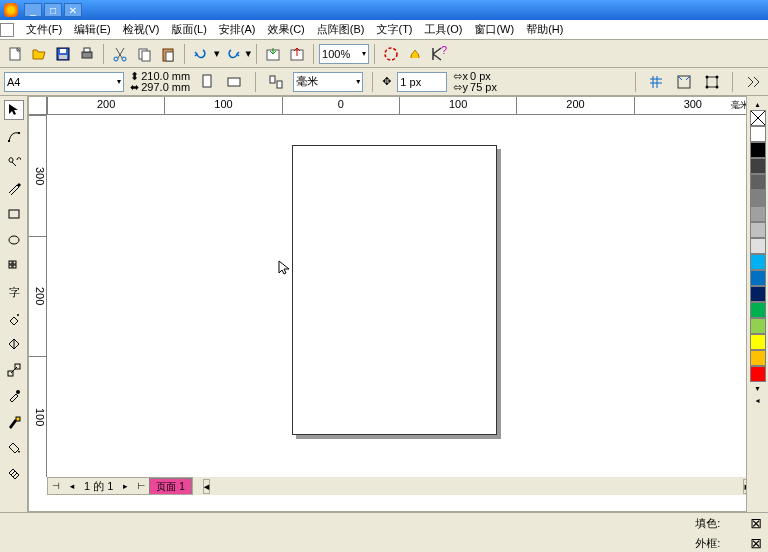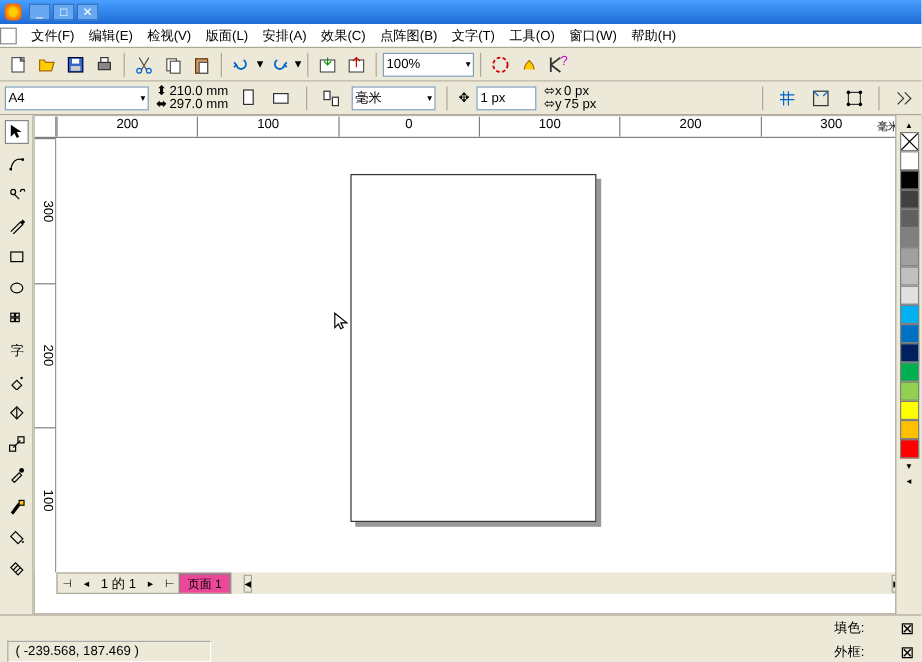--- a/index.html
+++ b/index.html
@@ -140,21 +140,21 @@
         <path d="M8 2 L8 8 M5 5 L8 8 L11 5" fill="none" stroke="#090"></path>
       </svg>
     </div>
   <div class="tb">
       <svg width="16" height="16">
         <rect x="2" y="4" width="12" height="10" fill="#fff" stroke="#555"></rect>
         <path d="M8 10 L8 2 M5 5 L8 2 L11 5" fill="none" stroke="#c00"></path>
       </svg>
     </div>
   <div class="sep"></div>
-  <div class="dd" style="width:76px">
+  <div class="dd" style="width:50px">
       <span>100%</span>
       <span class="arr" style="margin-left:auto">▾</span>
     </div>
   <div class="sep"></div>
   <div class="tb">
       <svg width="16" height="16">
         <circle cx="8" cy="8" r="6" fill="none" stroke="#c00" stroke-width="1.5" stroke-dasharray="3 2"></circle>
       </svg>
     </div>
   <div class="tb">
@@ -416,20 +416,19 @@
 
 <div class="status">
   <div class="r1">
     <div style="flex:1"></div>
     <div class="fill">
       <span>填色:</span>
       <span class="xic">⊠</span>
     </div>
   </div>
   <div class="r2">
-    <div class="cell" style="width:170px">( -239.568, 187.469 )</div>
     <div style="flex:1"></div>
     <div class="fill">
       <span>外框:</span>
       <span class="xic">⊠</span>
     </div>
   </div>
 </div>
 
 </body></html>

